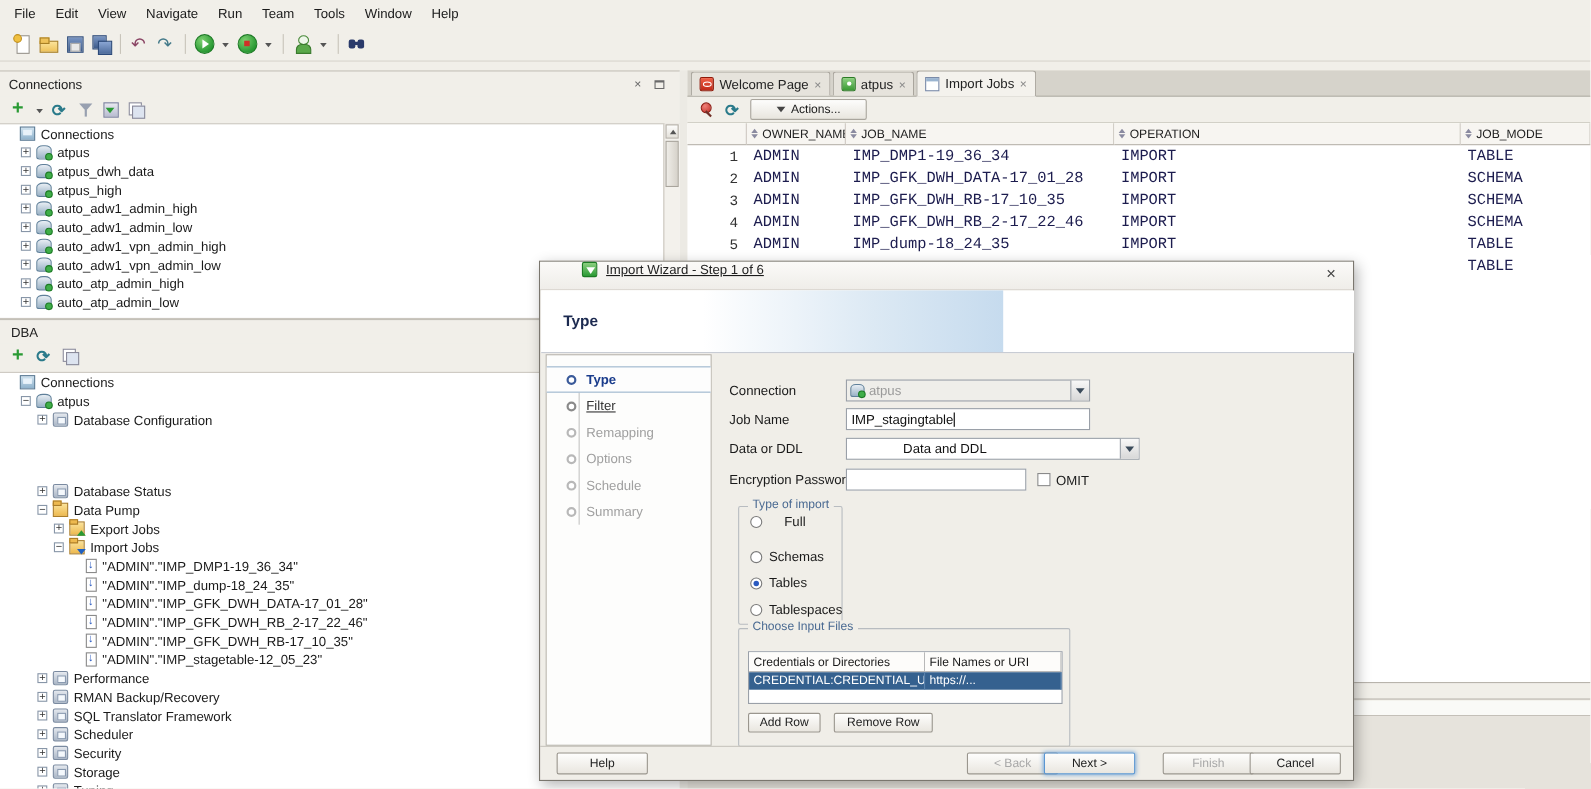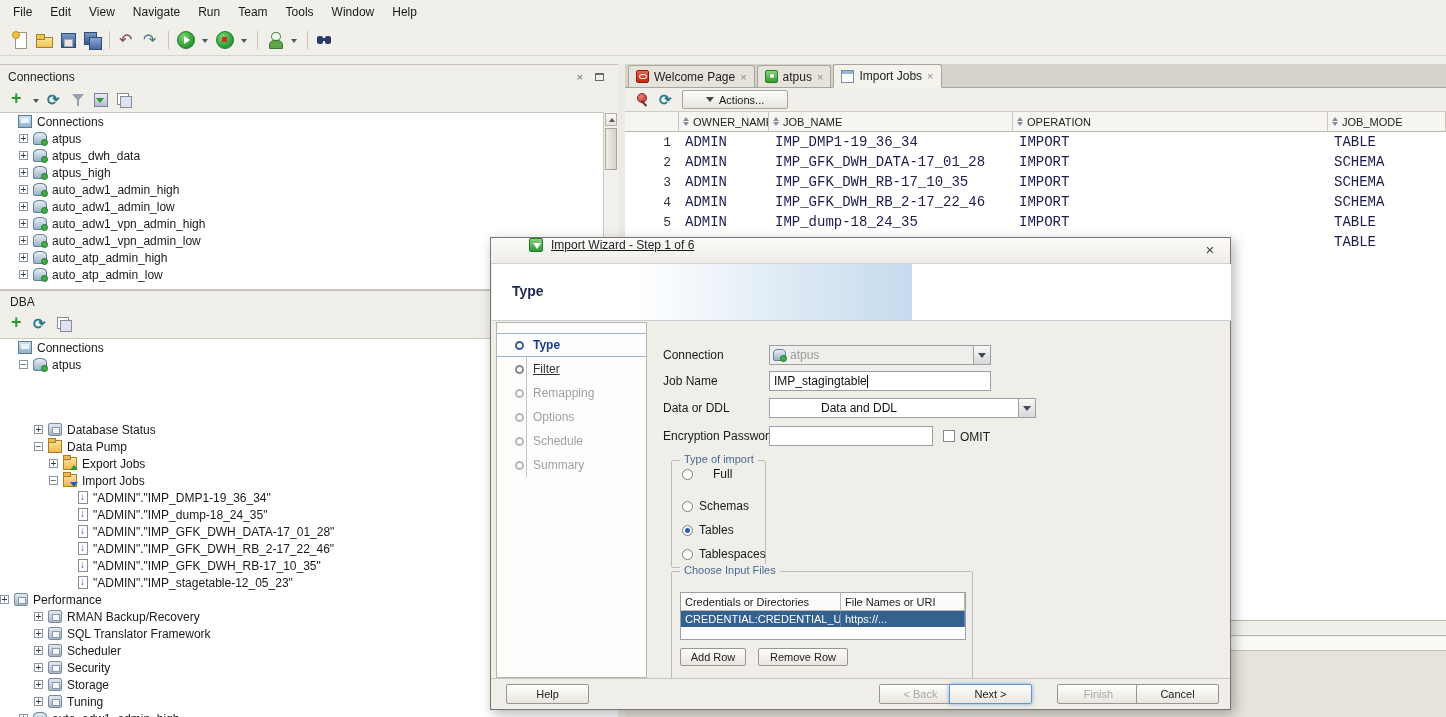--- a/index.html
+++ b/index.html
@@ -304,20 +304,25 @@
         <span class="ticon"></span>
         <span class="tlabel">Connections</span>
       </div>
 
       <div class="trow x-minus i-db" style="padding-left: 19px;">
         <span class="expander"></span>
         <span class="ticon"></span>
         <span class="tlabel">atpus</span>
       </div>
 
+      <div class="trow x-plus i-gear" style="padding-left: 34px;">
+        <span class="expander"></span>
+        <span class="ticon"></span>
+        <span class="tlabel">Database Configuration</span>
+      </div>
 
       <div class="trow x-plus i-gear" style="padding-left: 34px; margin-top: 48px;">
         <span class="expander"></span>
         <span class="ticon"></span>
         <span class="tlabel">Database Status</span>
       </div>
 
       <div class="trow x-minus i-folder" style="padding-left: 34px;">
         <span class="expander"></span>
         <span class="ticon"></span>
@@ -365,21 +370,21 @@
         <span class="ticon"></span>
         <span class="tlabel">"ADMIN"."IMP_GFK_DWH_RB-17_10_35"</span>
       </div>
 
       <div class="trow x-none i-job" style="padding-left: 64px;">
         <span class="expander"></span>
         <span class="ticon"></span>
         <span class="tlabel">"ADMIN"."IMP_stagetable-12_05_23"</span>
       </div>
 
-      <div class="trow x-plus i-gear" style="">
+      <div class="trow x-plus i-gear" style="padding-left: 34px;">
         <span class="expander"></span>
         <span class="ticon"></span>
         <span class="tlabel">Performance</span>
       </div>
 
       <div class="trow x-plus i-gear" style="padding-left: 34px;">
         <span class="expander"></span>
         <span class="ticon"></span>
         <span class="tlabel">RMAN Backup/Recovery</span>
       </div>

